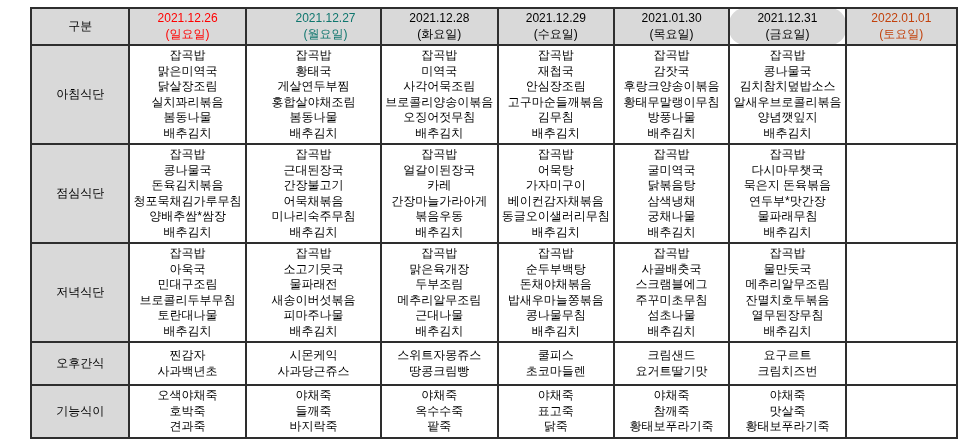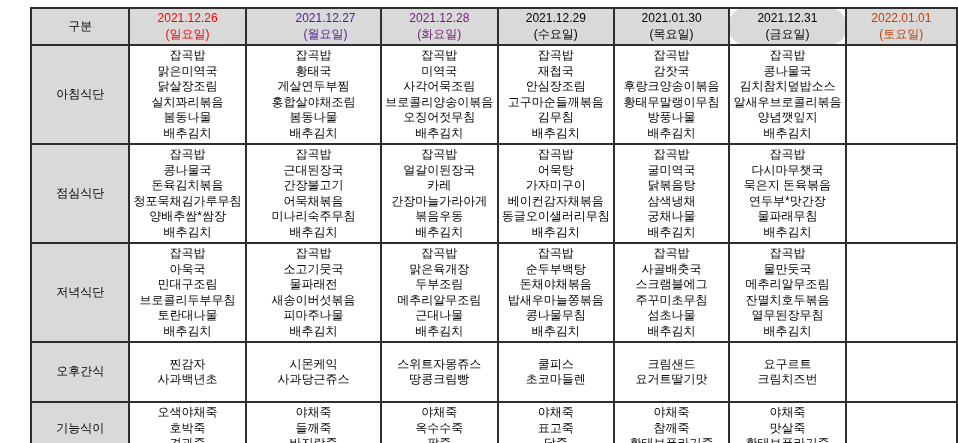--- a/index.html
+++ b/index.html
@@ -36,42 +36,42 @@
     word-break: keep-all;
   }
   table.menu th {
     background: #d9d9d9;
     font-weight: normal;
   }
   .col-label { width: 100px; }
   .col-day   { width: 113px; }
   .row-header { height: 32px; }
   .row-meal   { height: 94px; }
-  .row-snack  { height: 60px; }
+  .row-snack  { height: 43px; }
   .row-func   { height: 50px; }
   .cell-line { display: block; }
 </style>
 </head>
 <body>
 
 <div class="page">
   <table class="menu">
     <thead>
       <tr class="row-header">
         <th class="col-label">구분</th>
 
       <th class="col-day" style="color: rgb(255, 0, 0); text-align: center;">
             <span class="cell-line">2021.12.26</span>
             <span class="cell-line">(일요일)</span>
           </th>
-          <th class="col-day" style="color: #4c1d95; padding-left: 25px;">
+          <th class="col-day" style="color: #0f766e; padding-left: 25px;">
             <span class="cell-line">2021.12.27</span>
             <span class="cell-line">(월요일)</span>
           </th>
-          <th class="col-day" style="color: #701a75;">
+          <th class="col-day" style="color: #000000;">
             <span class="cell-line">2021.12.28</span>
             <span class="cell-line">(화요일)</span>
           </th>
           <th class="col-day" style="color: rgb(0, 0, 0);">
             <span class="cell-line">2021.12.29</span>
             <span class="cell-line">(수요일)</span>
           </th>
           <th class="col-day" style="color: rgb(0, 0, 0);">
             <span class="cell-line">2021.01.30</span>
             <span class="cell-line">(목요일)</span>

